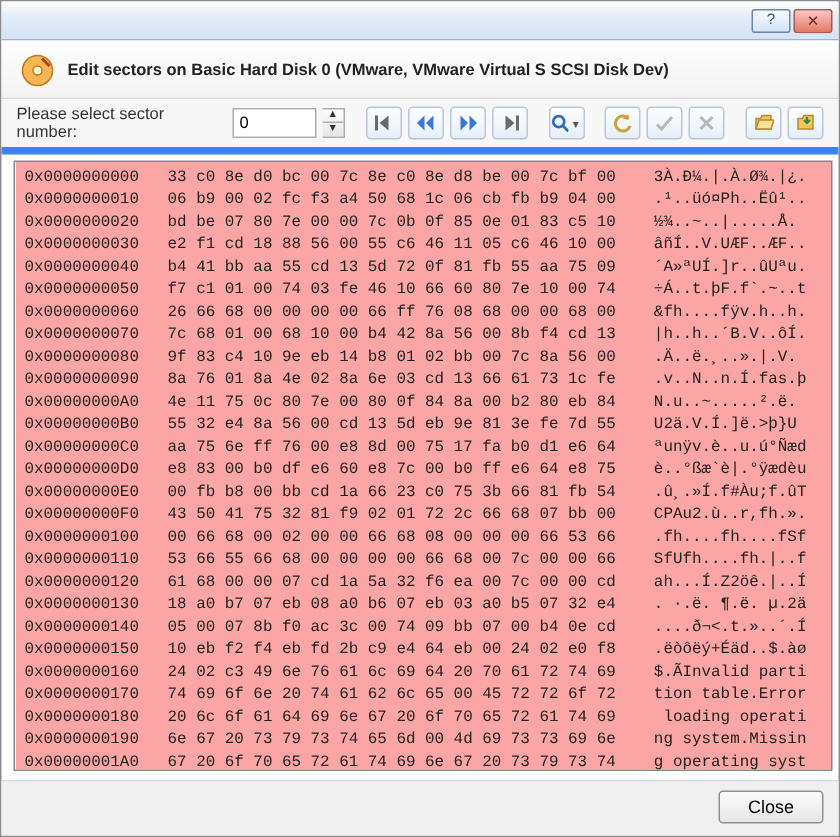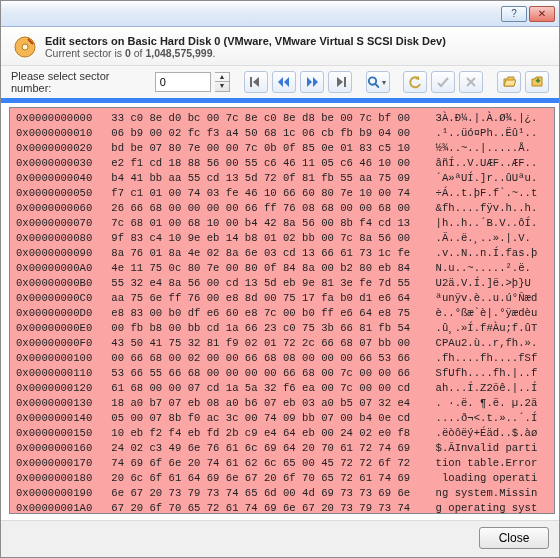--- a/index.html
+++ b/index.html
@@ -45,23 +45,20 @@
   <div class="header">
     <div class="header-icon">
       <svg viewBox="0 0 24 24">
           <circle cx="12" cy="12" r="10" fill="#f4b753" stroke="#c07a15" stroke-width="1"></circle>
           <circle cx="12" cy="12" r="3" fill="#fff6e0" stroke="#c07a15"></circle>
           <path d="M15 4 L20 9" stroke="#b04414" stroke-width="2"></path>
         </svg>
     </div>
     <div class="header-text">
       <div class="header-title">Edit sectors on Basic Hard Disk 0 (VMware, VMware Virtual S SCSI Disk Dev)</div>
-      <div class="header-sub">
-        <span>Current sector is </span><b>0</b><span> of </span><b>1,048,575,999</b><span>.</span>
-      </div>
     </div>
   </div>
 
   <div class="toolbar">
     <span class="toolbar-label">Please select sector number:</span>
     <input class="sector-input" value="0" style="">
     <div class="stepper">
       <div>▲</div>
       <div>▼</div>
     </div>

